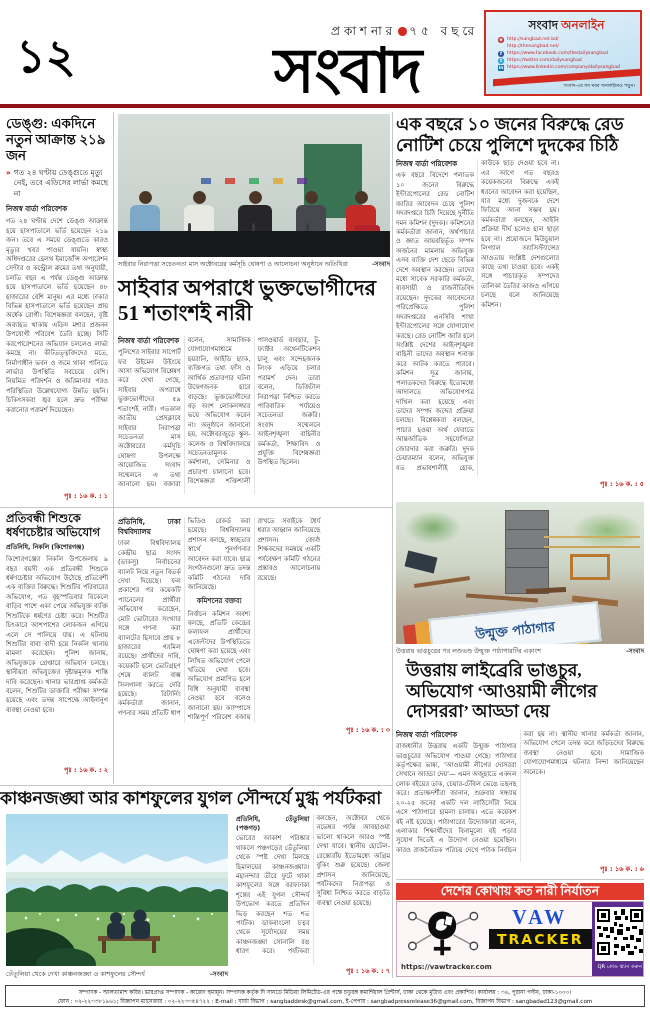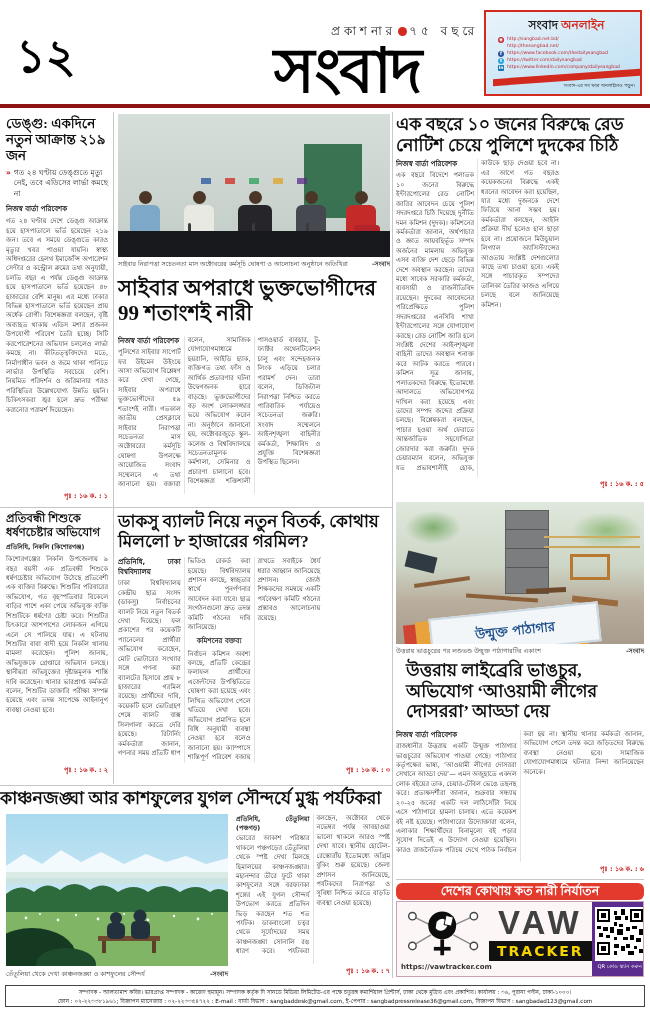--- a/index.html
+++ b/index.html
@@ -64,26 +64,26 @@
        linear-gradient(#dfe8dc 0%, #cdd6c6 45%, #b9ae9d 70%, #a89d8c 100%); }
   .library .shelf { position:absolute; left:44%; top:8px; width:44px; height:84px; background:#7c7d7e; border:1px solid #5d5e5f; }
   .library .shelf i { display:block; height:1px; background:#55565a; margin-top:18px; }
   .library .rail { position:absolute; right:4px; top:34px; width:96px; height:2px; background:#cfae62; box-shadow:0 10px 0 #c8a75c; }
   .library .desk { position:absolute; right:34px; top:52px; width:40px; height:26px; border:3px solid #b9782f; background:transparent; }
   .library .debris { position:absolute; background:#8a5f3a; }
   .library .sign { position:absolute; left:34px; bottom:-6px; width:170px; height:40px; background:#f2f6f8; border:2px solid #cdd9e2; transform:rotate(-6deg); text-align:center; padding-top:8px; box-shadow:-14px 2px 0 #e8a33c, -26px 4px 0 #cf4532; }
   .library .sign span { font-size:13px; font-weight:bold; color:#1b4e8a; }
 
   
-  .vaw-banner { background:#e23b2e; color:#fff; font-weight:bold; text-align:center; font-size:12.5px; line-height:17px; font-family:"Liberation Serif",serif;border-radius:6px; }
+  .vaw-banner { background:#e23b2e; color:#fff; font-weight:bold; text-align:center; font-size:12.5px; line-height:17px; font-family:"Liberation Serif",serif; }
   .vaw-ad { border:1px solid #caa4b4; background:#fdf6f7; display:flex; align-items:stretch; overflow:hidden; }
   .vaw-left { width:92px; padding:3px 0 2px 4px; text-align:center; }
   .vaw-url { font-size:7px; color:#333; font-weight:bold; }
   .vaw-mid { flex:1; text-align:center; padding-top:6px; }
-  .vaw-word { font-family:Liberation Sans, sans-serif; font-weight:bold; font-size:33px; letter-spacing:4px; line-height:0.9; color:#404040; }
+  .vaw-word { font-family:Liberation Serif, serif; font-weight:bold; font-size:20px; letter-spacing:4px; line-height:0.9; color:#1d4ed8; }
   .vaw-tracker { display:inline-block; background:#111; color:#f5d400; font-weight:bold; font-size:14px; letter-spacing:2px; padding:2px 8px; margin-top:3px; }
   .vaw-right { width:70px; background:#5b2d8e; display:flex; flex-direction:column; align-items:center; justify-content:center; gap:2px; padding:3px; }
   .vaw-qrbox { background:#fff; padding:2px; }
   .vaw-qrlabel { color:#fff; font-size:5.2px; white-space:nowrap; }
 
   
   .footerbox { border:1px solid #444; font-size:5.6px; text-align:center; line-height:1.6; padding:2px 6px; color:#111; }
 
   .bullet-row { display:flex; gap:3px; font-size:7.5px; line-height:1.4; margin:4px 0; }
   .bullet-row .mark { color:#c01212; font-weight:bold; }
@@ -182,21 +182,21 @@
       <div class="mic" style="left:70px;"></div>
       <div class="mic" style="left:134px;"></div>
       <div class="mic" style="left:188px;"></div>
       <div class="flowers"></div>
       <div class="table"></div>
     </div>
     <div class="caption abs" style="left:0; top:146px; width:272px;">
       <span>সাইবার নিরাপত্তা সচেতনতা মাস অক্টোবরের কর্মসূচি ঘোষণা ও আলোচনা অনুষ্ঠানে অতিথিরা</span>
       <span class="credit">-সংবাদ</span>
     </div>
-    <h1 class="hl abs" style="left:0; top:162px; width:272px; font-size:21px;">সাইবার অপরাধে ভুক্তভোগীদের 99 শতাংশই নারী</h1>
+    <h1 class="hl abs" style="left:0; top:162px; width:272px; font-size:21px;">সাইবার অপরাধে ভুক্তভোগীদের 51 শতাংশই নারী</h1>
     <div class="abs" style="left:0; top:222px; width:272px;">
       <div class="body-text cols4" style="height:158px;">
         <div class="byline">নিজস্ব বার্তা পরিবেশক</div>
         <p>পুলিশের সাইবার সাপোর্ট ফর উইমেন উইংয়ে আসা অভিযোগ বিশ্লেষণ করে দেখা গেছে, সাইবার অপরাধে ভুক্তভোগীদের ৫৯ শতাংশই নারী। গতকাল জাতীয় প্রেসক্লাবে সাইবার নিরাপত্তা সচেতনতা মাস অক্টোবরের কর্মসূচি ঘোষণা উপলক্ষে আয়োজিত সংবাদ সম্মেলনে এ তথ্য জানানো হয়। বক্তারা বলেন, সামাজিক যোগাযোগমাধ্যমে হয়রানি, আইডি হ্যাক, ব্যক্তিগত তথ্য ফাঁস ও আর্থিক প্রতারণার ঘটনা উদ্বেগজনক হারে বাড়ছে। ভুক্তভোগীদের বড় অংশ লোকলজ্জার ভয়ে অভিযোগ করেন না। অনুষ্ঠানে জানানো হয়, অক্টোবরজুড়ে স্কুল-কলেজ ও বিশ্ববিদ্যালয়ে সচেতনতামূলক কর্মশালা, সেমিনার ও প্রচারণা চালানো হবে। বিশেষজ্ঞরা শক্তিশালী পাসওয়ার্ড ব্যবহার, টু-ফ্যাক্টর অথেনটিকেশন চালু এবং সন্দেহজনক লিংক এড়িয়ে চলার পরামর্শ দেন। তারা বলেন, ডিজিটাল নিরাপত্তা নিশ্চিত করতে পারিবারিক পর্যায়েও সচেতনতা জরুরি। সংবাদ সম্মেলনে আইনশৃঙ্খলা বাহিনীর কর্মকর্তা, শিক্ষাবিদ ও প্রযুক্তি বিশেষজ্ঞরা উপস্থিত ছিলেন।</p>
       </div>
     </div>
   </section>
 
   <section class="abs" style="left:396px; top:114px; width:248px; height:384px;">
     <h1 class="hl" style="font-size:17.5px;">এক বছরে ১০ জনের বিরুদ্ধে রেড নোটিশ চেয়ে পুলিশে দুদকের চিঠি</h1>
@@ -210,21 +210,20 @@
   <section class="abs" style="left:6px; top:512px; width:102px; height:270px;">
     <h2 class="hl" style="font-size:11.5px;">প্রতিবন্ধী শিশুকে ধর্ষণচেষ্টার অভিযোগ</h2>
     <div class="byline" style="margin-top:3px; font-size:6.3px;">প্রতিনিধি, নিকলি (কিশোরগঞ্জ)</div>
     <div class="body-text" style="height:208px;">
       <p>কিশোরগঞ্জের নিকলি উপজেলায় ৯ বছর বয়সী এক প্রতিবন্ধী শিশুকে ধর্ষণচেষ্টার অভিযোগ উঠেছে প্রতিবেশী এক ব্যক্তির বিরুদ্ধে। শিশুটির পরিবারের অভিযোগ, গত বৃহস্পতিবার বিকেলে বাড়ির পাশে একা পেয়ে অভিযুক্ত ব্যক্তি শিশুটিকে ধর্ষণের চেষ্টা করে। শিশুটির চিৎকারে আশপাশের লোকজন এগিয়ে এলে সে পালিয়ে যায়। এ ঘটনায় শিশুটির বাবা বাদী হয়ে নিকলি থানায় মামলা করেছেন। পুলিশ জানায়, অভিযুক্তকে গ্রেপ্তারে অভিযান চলছে। স্থানীয়রা অভিযুক্তের দৃষ্টান্তমূলক শাস্তি দাবি করেছেন। থানার ভারপ্রাপ্ত কর্মকর্তা বলেন, শিশুটির ডাক্তারি পরীক্ষা সম্পন্ন হয়েছে এবং তদন্ত সাপেক্ষে আইনানুগ ব্যবস্থা নেওয়া হবে।</p>
     </div>
     <div class="jump">পৃঃ : ১৬ ক. : ২</div>
   </section>
 
   <section class="abs" style="left:118px; top:512px; width:272px; height:270px;">
-    <h1 class="hl" style="font-size:17px;">ডাকসু ব্যালট নিয়ে নতুন বিতর্ক, কোথায় মিললো ৮ হাজারের গরমিল?</h1>
     <div class="body-text cols4" style="height:206px; margin-top:5px;">
       <div class="byline">প্রতিনিধি, ঢাকা বিশ্ববিদ্যালয়</div>
       <p>ঢাকা বিশ্ববিদ্যালয় কেন্দ্রীয় ছাত্র সংসদ (ডাকসু) নির্বাচনের ব্যালট নিয়ে নতুন বিতর্ক দেখা দিয়েছে। ফল প্রকাশের পর কয়েকটি প্যানেলের প্রার্থীরা অভিযোগ করেছেন, মোট ভোটারের সংখ্যার সঙ্গে গণনা করা ব্যালটের হিসাবে প্রায় ৮ হাজারের গরমিল রয়েছে। প্রার্থীদের দাবি, কয়েকটি হলে ভোটগ্রহণ শেষে ব্যালট বাক্স সিলগালা করতে দেরি হয়েছে। রিটার্নিং কর্মকর্তারা জানান, গণনার সময় প্রতিটি ধাপ ভিডিও রেকর্ড করা হয়েছে। বিশ্ববিদ্যালয় প্রশাসন বলছে, স্বচ্ছতার স্বার্থে পুনর্গণনার আবেদন করা যাবে। ছাত্র সংগঠনগুলো দ্রুত তদন্ত কমিটি গঠনের দাবি জানিয়েছে।</p>
       <div class="subhead">কমিশনের বক্তব্য</div>
       <p>নির্বাচন কমিশন অবশ্য বলছে, প্রতিটি কেন্দ্রের ফলাফল প্রার্থীদের এজেন্টদের উপস্থিতিতে ঘোষণা করা হয়েছে এবং লিখিত অভিযোগ পেলে খতিয়ে দেখা হবে। অভিযোগ প্রমাণিত হলে বিধি অনুযায়ী ব্যবস্থা নেওয়া হবে বলেও জানানো হয়। ক্যাম্পাসে শান্তিপূর্ণ পরিবেশ বজায় রাখতে সবাইকে ধৈর্য ধরার আহ্বান জানিয়েছে প্রশাসন। জ্যেষ্ঠ শিক্ষকদের সমন্বয়ে একটি পর্যবেক্ষণ কমিটি গঠনের প্রস্তাবও আলোচনায় রয়েছে।</p>
     </div>
     <div class="jump">পৃঃ : ১৬ ক. : ৩</div>
   </section>
 
   <section class="abs" style="left:396px; top:502px; width:248px; height:374px;">

